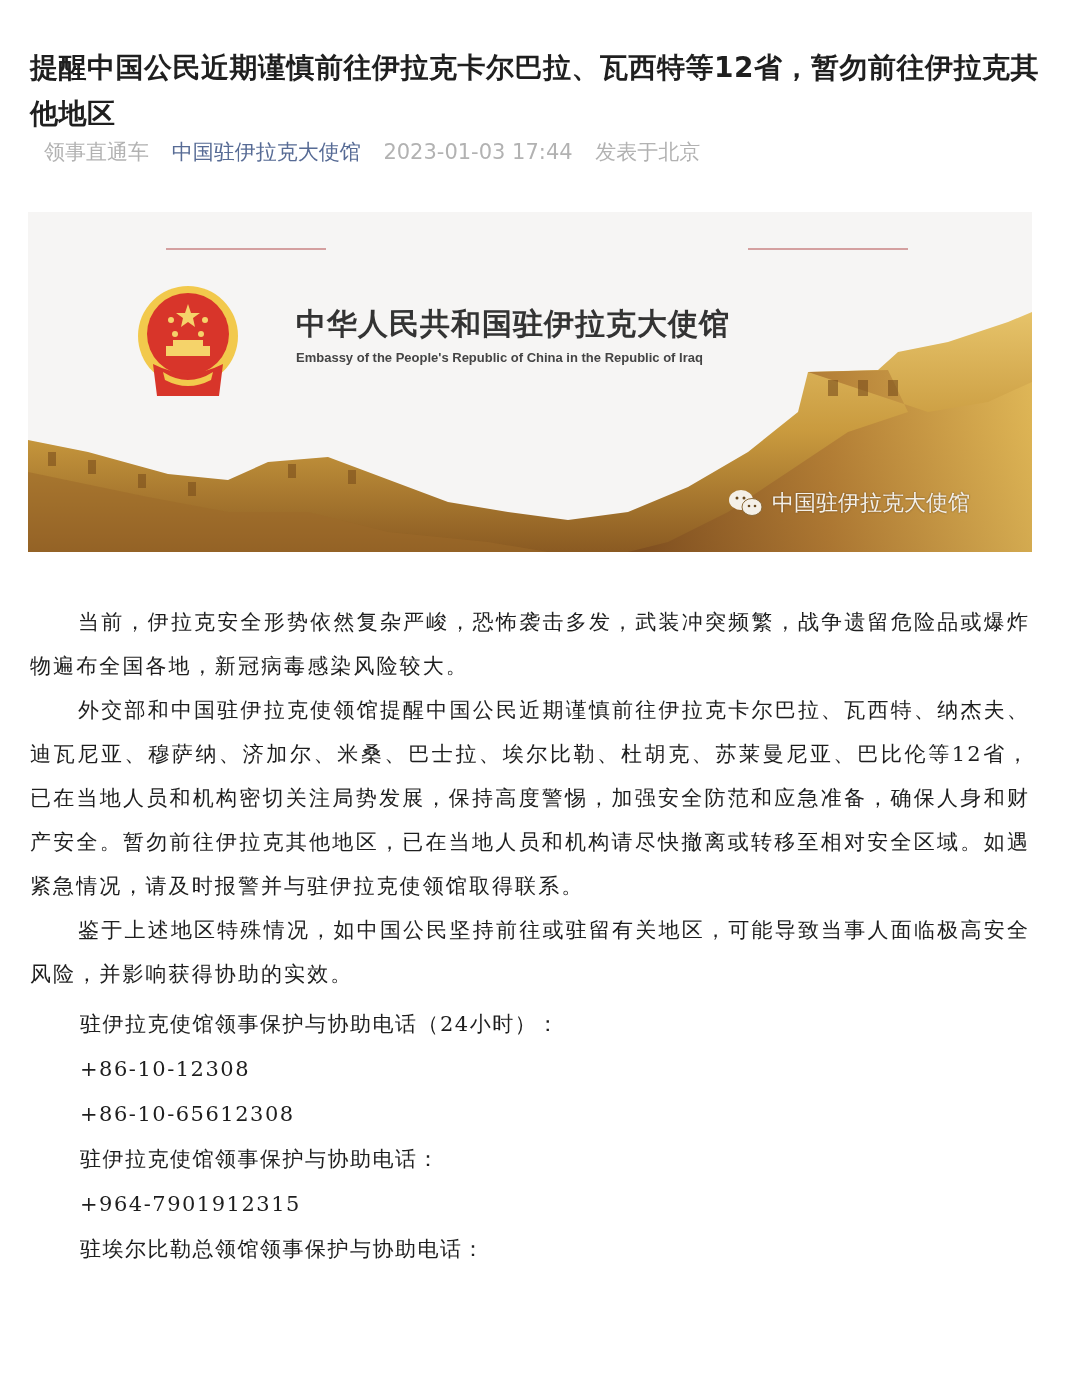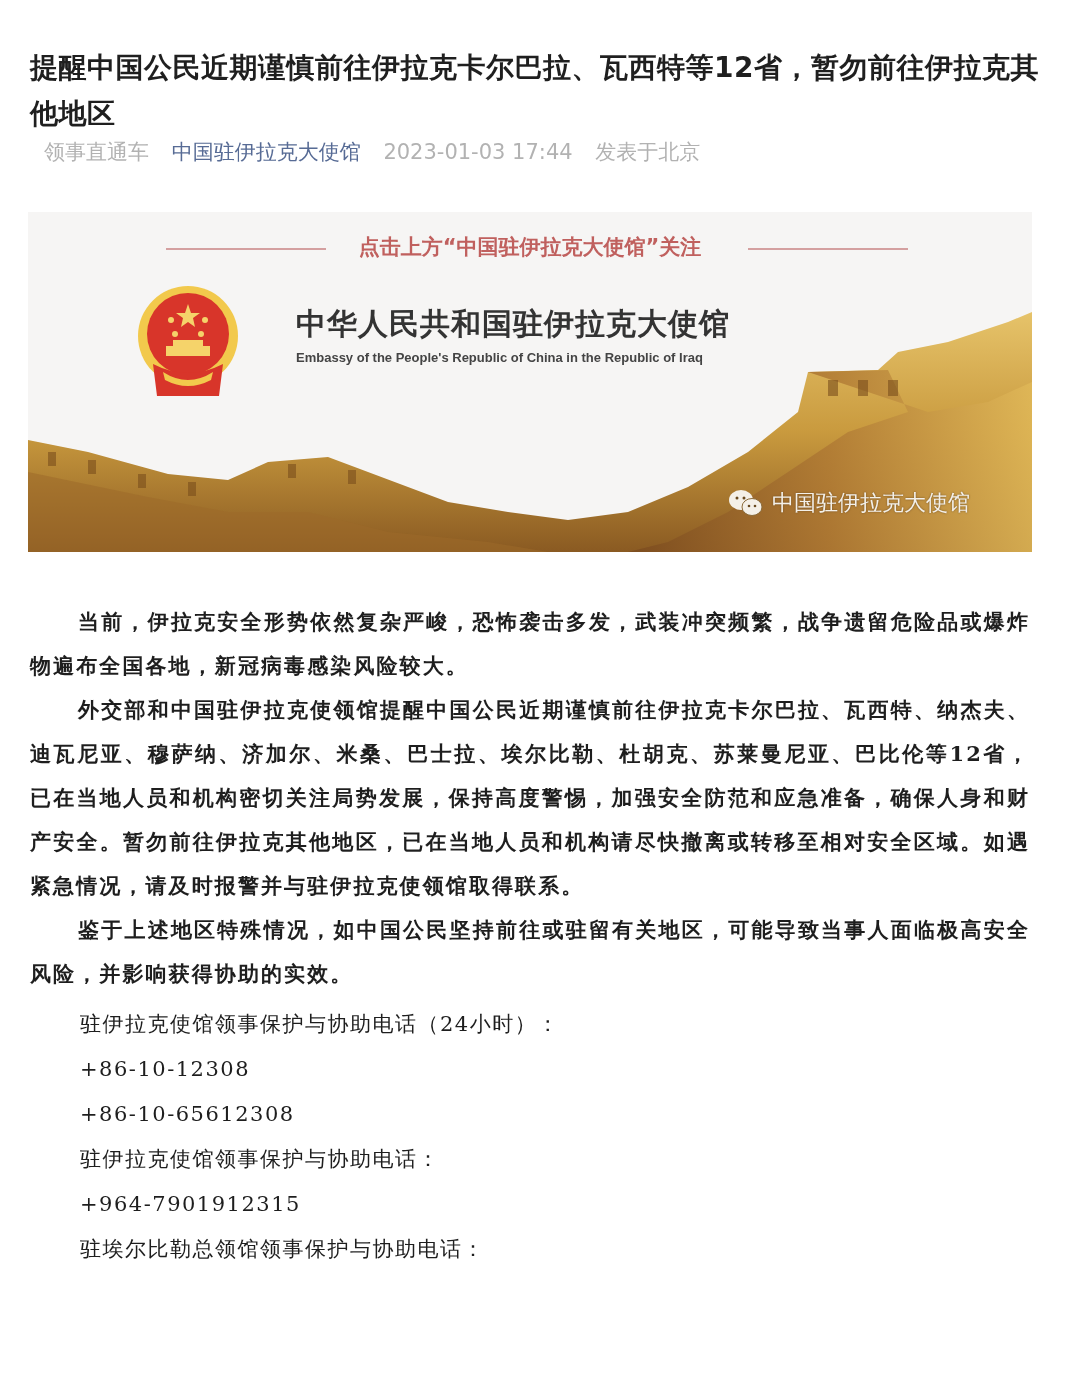--- a/index.html
+++ b/index.html
@@ -44,21 +44,21 @@
       position: absolute; left: 700px; top: 276px; color: #f4f0e8; font-size: 22px;
       text-shadow: 0 0 2px #6a4a20; white-space: nowrap; display: flex; align-items: center;
     }
     .banner .wm svg { margin-right: 8px; }
     .content {
       position: absolute; left: 30px; top: 600px; width: 1000px;
       font-family: "DejaVu Serif", "Liberation Serif", serif;
       font-size: 21px; line-height: 44px; color: #1e1e1e; letter-spacing: 2.1px;
       text-align: justify;
     }
-    .content p { margin: 0; text-indent: 48px; font-weight: bold; }
+    .content p { margin: 0; text-indent: 48px; }
     .contacts {
       position: absolute; left: 80px; top: 1002px;
       font-family: "DejaVu Serif", "Liberation Serif", serif;
       font-size: 21px; line-height: 45px; color: #1e1e1e; letter-spacing: 1.5px;
     }
     .contacts div { white-space: nowrap; }
   </style>
 </head>
 <body>
 
@@ -94,21 +94,20 @@
       <rect x="110" y="262" width="8" height="14"></rect>
         <rect x="160" y="270" width="8" height="14"></rect>
       <rect x="260" y="252" width="8" height="14"></rect>
         <rect x="320" y="258" width="8" height="14"></rect>
       <rect x="800" y="168" width="10" height="16"></rect>
         <rect x="830" y="168" width="10" height="16"></rect>
       <rect x="860" y="168" width="10" height="16"></rect>
     </g>
   </svg>
   <div class="rule l"></div>
-  <div class="follow">点击上方“中国驻伊拉克大使馆”关注</div>
   <div class="rule r"></div>
   <svg class="emblem" viewBox="0 0 110 120">
     <circle cx="55" cy="52" r="50" fill="#f2c94c"></circle>
     <circle cx="55" cy="50" r="41" fill="#d8352a"></circle>
     <polygon points="55,20 58,29 67,29 60,34 62,43 55,38 48,43 50,34 43,29 52,29" fill="#f5d36a"></polygon>
     <circle cx="38" cy="36" r="3" fill="#f5d36a"></circle>
     <circle cx="72" cy="36" r="3" fill="#f5d36a"></circle>
     <circle cx="42" cy="50" r="3" fill="#f5d36a"></circle>
     <circle cx="68" cy="50" r="3" fill="#f5d36a"></circle>
     <rect x="33" y="62" width="44" height="10" fill="#f5d36a"></rect>

